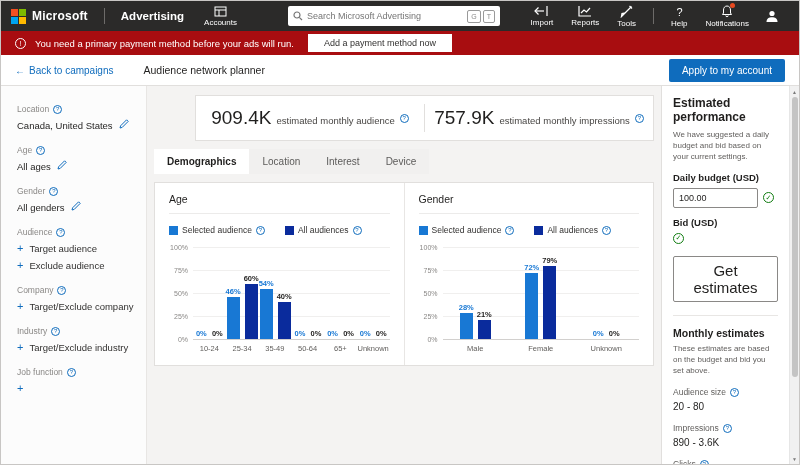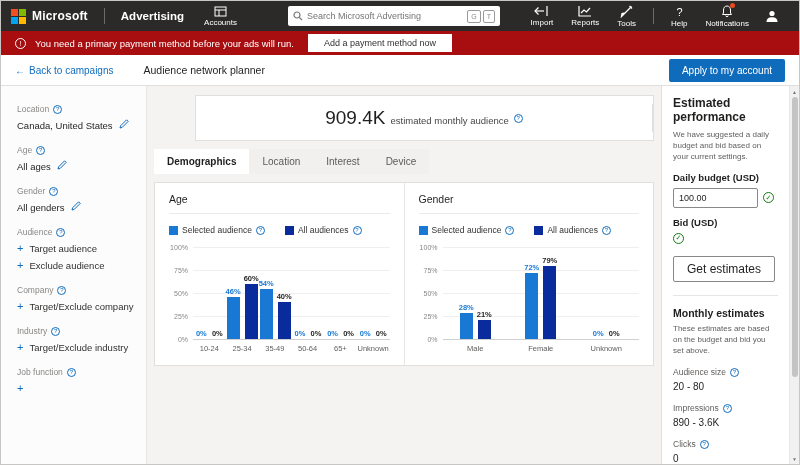--- a/index.html
+++ b/index.html
@@ -83,21 +83,21 @@
   .xcat { flex:1; text-align:center; font-size:7.5px; color:#605e5c; white-space:nowrap; }
 
   
   .estimates { width:128px; background:#fff; border-left:1px solid #e1dfdd; padding:10px 11px; flex:none; overflow:hidden; }
   .ep-title { font-size:12px; font-weight:bold; color:#201f1e; }
   .ep-desc { font-size:8px; color:#605e5c; line-height:1.4; margin-top:5px; }
   .field-label { font-size:9.5px; color:#201f1e; font-weight:bold; margin-top:9px; }
   .field-row { display:flex; align-items:center; gap:5px; margin-top:5px; }
   .field-row input { width:85px; border:1px solid #8a8886; border-radius:2px; font-size:9px; padding:4px 5px; color:#201f1e; font-family:"Liberation Sans",sans-serif; }
   .green-check { width:11px; height:11px; border:1px solid #107c10; border-radius:50%; color:#107c10; font-size:7px; display:inline-flex; align-items:center; justify-content:center; flex:none; }
-  .get-btn { margin-top:12px; background:#fff; border:1px solid #8a8886; border-radius:2px; font-size:12px; color:#201f1e; padding:5px 13px; cursor:pointer; font-family:"Liberation Sans",sans-serif; }
+  .get-btn { margin-top:12px; background:#fff; border:1px solid #8a8886; border-radius:2px; font-size:15px; color:#201f1e; padding:5px 13px; cursor:pointer; font-family:"Liberation Sans",sans-serif; }
   .ep-divider { border:none; border-top:1px solid #e8e6e4; margin:13px 0 0 0; }
   .me-title { font-size:10.5px; font-weight:bold; color:#201f1e; margin-top:11px; }
   .me-desc { font-size:8px; color:#605e5c; line-height:1.4; margin-top:4px; }
   .me-label { display:flex; align-items:center; gap:4px; font-size:8.5px; color:#605e5c; margin-top:11px; }
   .me-value { font-size:10px; color:#201f1e; margin-top:4px; }
 
   
   .scrollbar { width:10px; background:#f1f1f1; border-left:1px solid #e6e6e6; flex:none; display:flex; flex-direction:column; align-items:center; }
   .sb-arrow { font-size:5px; color:#7a7a7a; padding:3px 0 2px 0; }
   .sb-track { flex:1; width:100%; display:flex; justify-content:center; }
@@ -289,20 +289,25 @@
     </div>
 
   <div class="main">
     <div class="stats-card" id="stats-card">
         <div class="stat">
           <span class="stat-value">909.4K</span>
           <span class="stat-label">estimated monthly audience</span>
           <span class="help-circle">?</span>
         </div>
         <div class="stat-div"></div>
+        <div class="stat">
+          <span class="stat-value">757.9K</span>
+          <span class="stat-label">estimated monthly impressions</span>
+          <span class="help-circle">?</span>
+        </div>
       </div>
     <div class="tabs" id="tabs">
         <div class="tab active">Demographics</div>
         <div class="tab">Location</div>
         <div class="tab">Interest</div>
         <div class="tab">Device</div>
       </div>
     <div class="charts-card" id="charts-card">
         <div class="chart-section">
           <div class="chart-title">Age</div>

